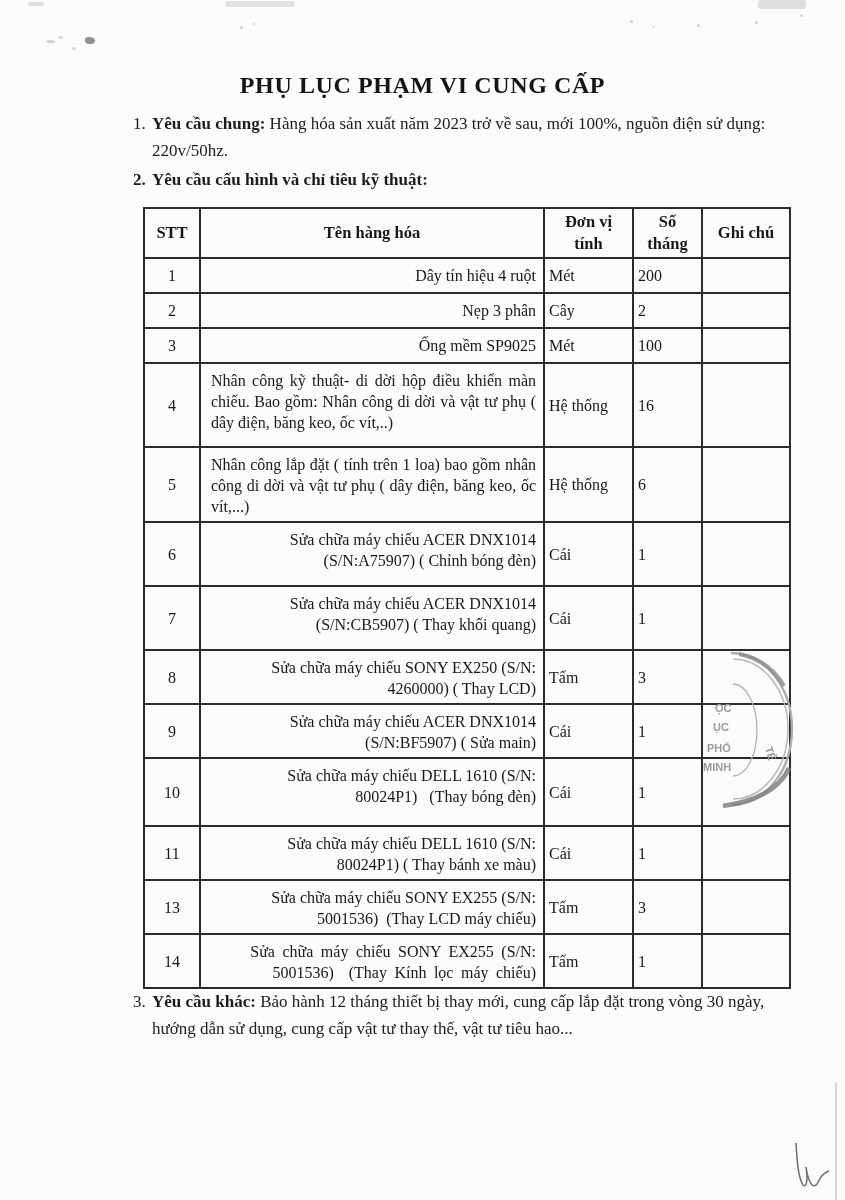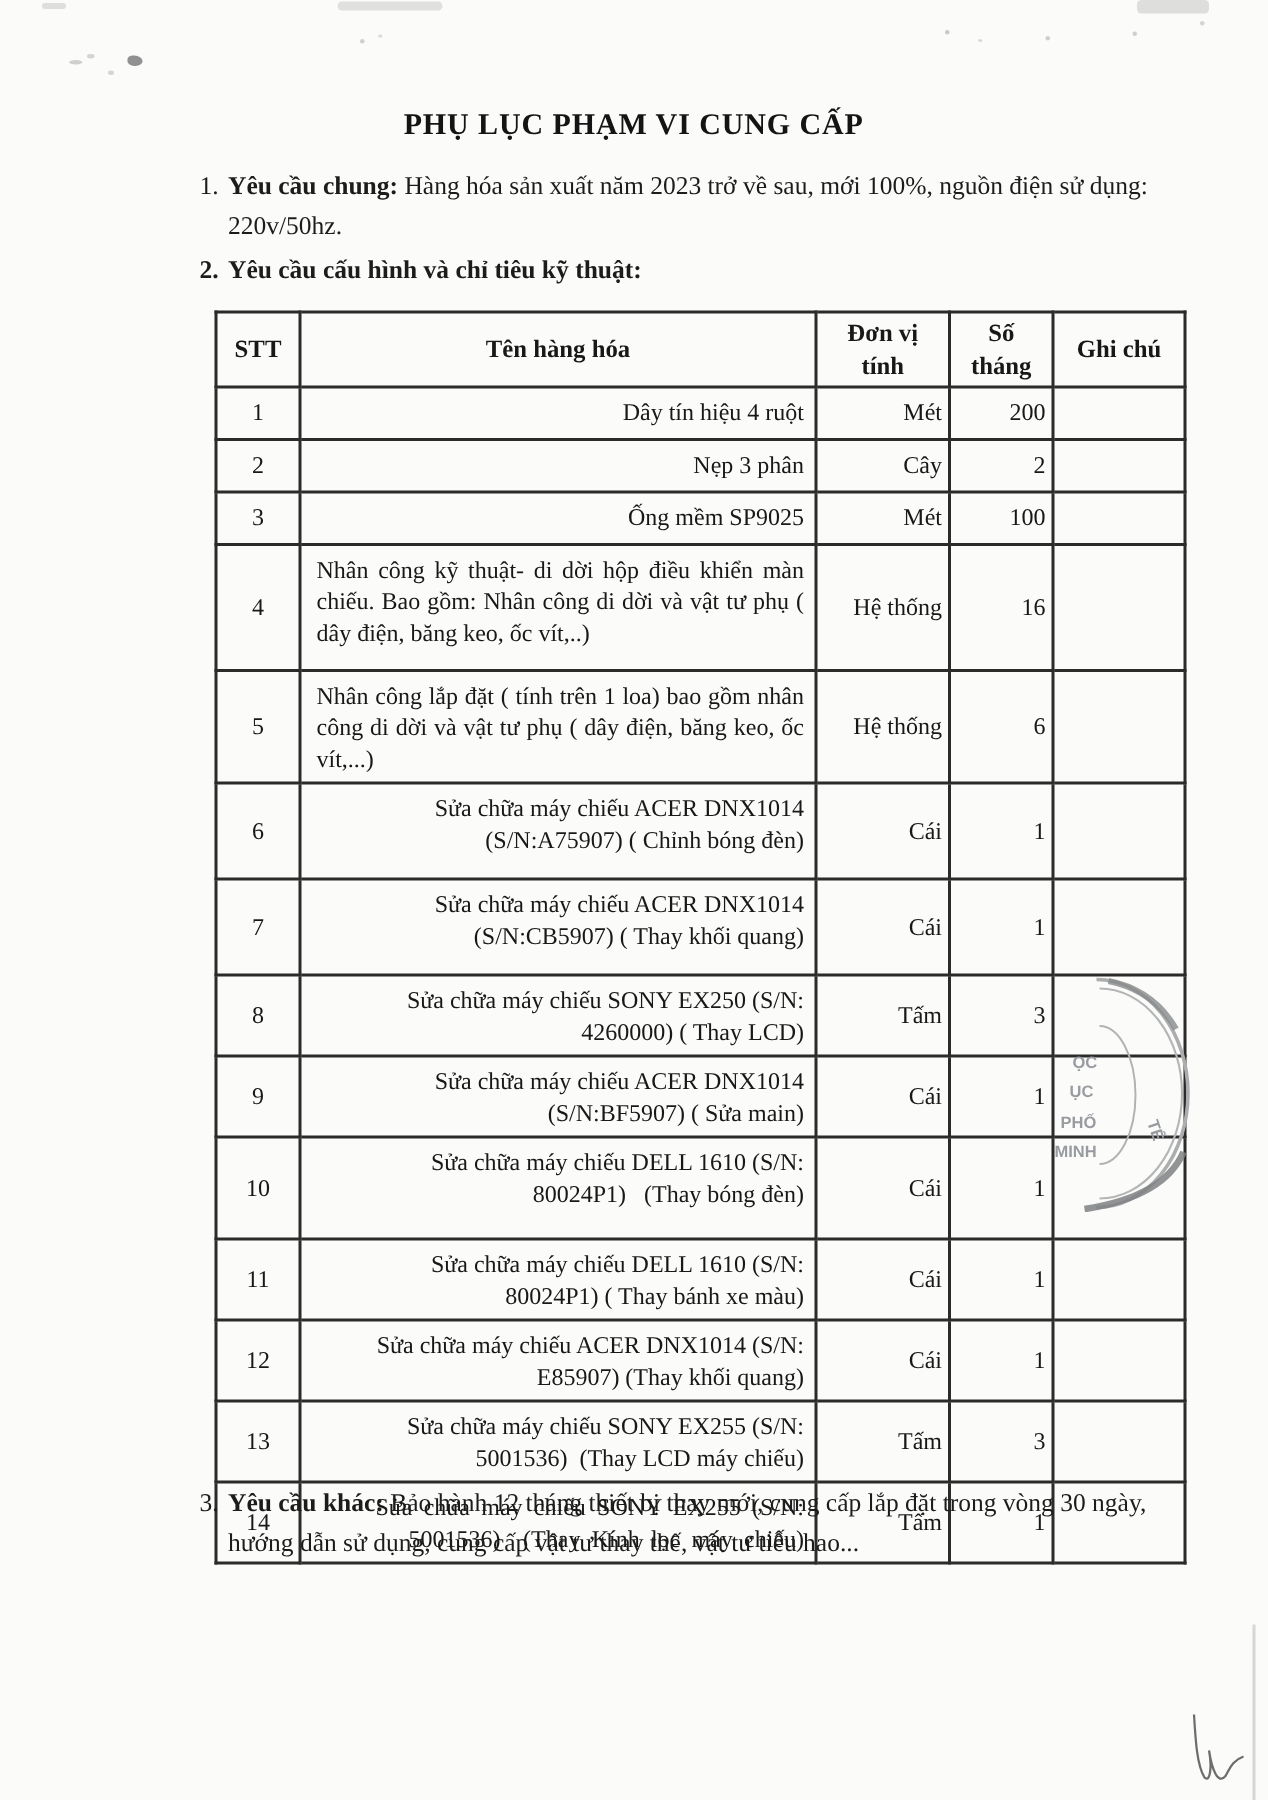--- a/index.html
+++ b/index.html
@@ -8,21 +8,21 @@
     background:#fbfbf9;
     font-family:"Liberation Serif","DejaVu Serif",serif;
     color:#1b1b1b;
     overflow:hidden;
   }
   .page{position:absolute;inset:0;}
 
   
   .doc-title{
     position:absolute;top:72px;left:0;width:845px;
-    text-align:center;font-size:20px;font-weight:bold;
+    text-align:center;font-size:24px;font-weight:bold;
     letter-spacing:.6px;color:#141414;
   }
 
   
   .section{
     position:absolute;left:133px;display:flex;
     font-size:17px;line-height:27px;color:#1c1c1c;
   }
   .sec-num{width:19px;flex:0 0 19px;}
   .sec-num.bold{font-weight:bold;}
@@ -44,21 +44,21 @@
     border:2px solid #2b2b2b;overflow:hidden;
   }
   table.supply{border:2.5px solid #232323;}
   th{font-size:16.5px;font-weight:bold;text-align:center;vertical-align:middle;
      padding:2px 4px;height:44px;line-height:22px;}
   td{padding:2px 4px;}
   .c-stt{text-align:center;vertical-align:middle;}
   .c-name{text-align:right;vertical-align:top;padding:6px 7px 4px 10px;white-space:pre-wrap;}
   .c-name.justify{text-align:justify;white-space:normal;}
   .c-name.spread{word-spacing:3.5px;}
-  .c-unit,.c-qty,.c-note{text-align:right;vertical-align:middle;}
+  .c-unit,.c-qty,.c-note{text-align:left;vertical-align:middle;}
 
   
   .overlay{position:absolute;pointer-events:none;}
   .speck{position:absolute;background:#9a9a9a;border-radius:50%;}
   .edge-line{position:absolute;left:835px;top:1083px;width:2px;height:117px;background:#d6d6d2;}
 </style>
 </head>
 <body>
 
 <div class="page">
@@ -185,28 +185,20 @@
       <td class="c-note"></td>
     </tr>
         <tr style="height: 48px;">
       <td class="c-stt">11</td>
       <td class="c-name">Sửa chữa máy chiếu DELL 1610 (S/N:
 80024P1) ( Thay bánh xe màu)</td>
       <td class="c-unit">Cái</td>
       <td class="c-qty">1</td>
       <td class="c-note"></td>
     </tr>
-        <tr style="height: 45px;">
-      <td class="c-stt">12</td>
-      <td class="c-name">Sửa chữa máy chiếu ACER DNX1014 (S/N:
-E85907) (Thay khối quang)</td>
-      <td class="c-unit">Cái</td>
-      <td class="c-qty">1</td>
-      <td class="c-note"></td>
-    </tr>
         <tr style="height: 41px;">
       <td class="c-stt">13</td>
       <td class="c-name">Sửa chữa máy chiếu SONY EX255 (S/N:
 5001536)  (Thay LCD máy chiếu)</td>
       <td class="c-unit">Tấm</td>
       <td class="c-qty">3</td>
       <td class="c-note"></td>
     </tr>
         <tr style="height: 43px; padding-left: 35px;">
       <td class="c-stt">14</td>

